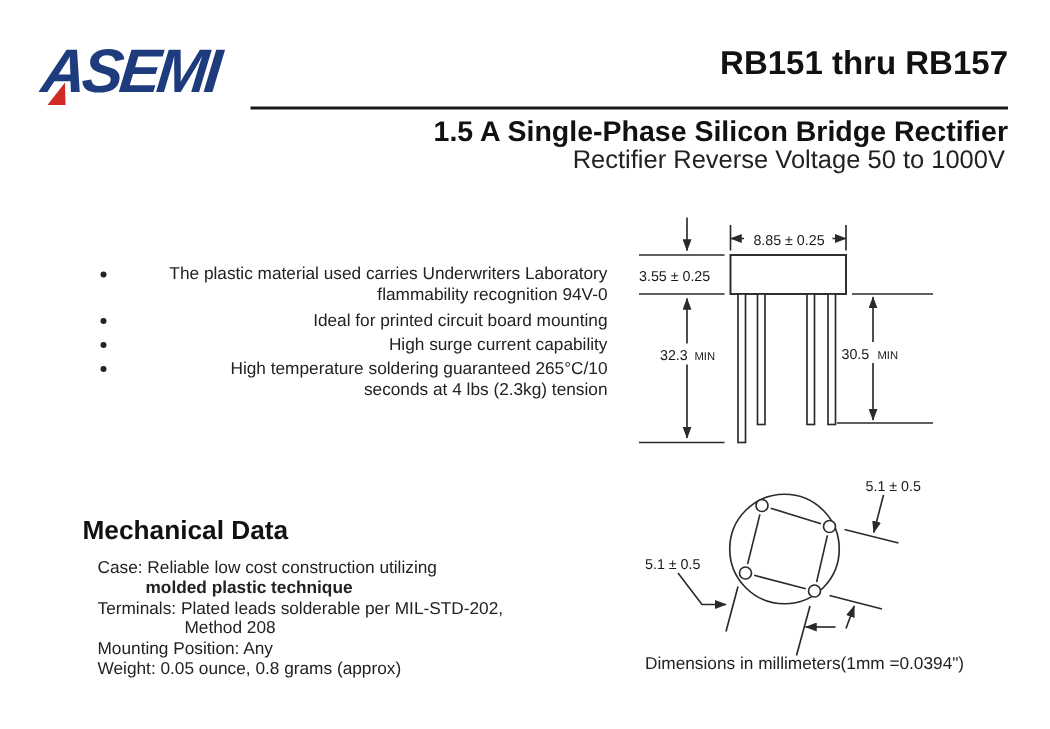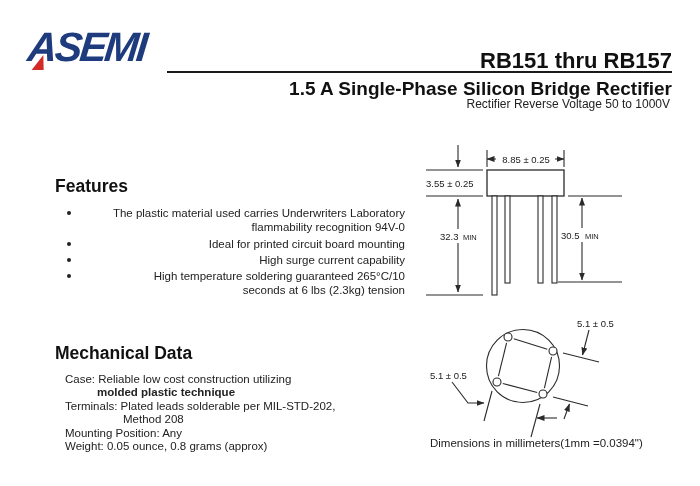--- a/index.html
+++ b/index.html
@@ -14,29 +14,29 @@
     display:inline-block;font-size:41px;font-weight:bold;font-style:italic;
     color:#1d3b7d;letter-spacing:-2.5px;transform:skewX(-6deg);line-height:46px;
   }
   .logo-accent{
     position:absolute;left:7px;top:31px;width:0;height:0;
     border-left:5px solid transparent;border-right:7px solid transparent;
     border-bottom:15px solid #d22b27;transform:skewX(-24deg);
   }
   
   .part-title{
-    position:absolute;top:48px;right:28px;font-size:22px;font-weight:bold;
+    position:absolute;top:29px;right:28px;font-size:22px;font-weight:bold;
     color:#111;letter-spacing:0px;
   }
   .head-rule{position:absolute;left:167px;right:28px;top:71px;height:2px;background:#1a1a1a;}
   .doc-title{
     position:absolute;top:78px;right:28px;font-size:19px;font-weight:bold;color:#111;
   }
   .doc-subtitle{
-    position:absolute;top:97px;right:30px;font-size:12px;color:#222;
+    position:absolute;top:97px;right:30px;font-size:17px;color:#222;
   }
   
   .features{position:absolute;left:55px;top:176px;width:350px;}
   .sec-heading{font-size:17.5px;font-weight:bold;color:#111;margin:0 0 9px 0;}
   .feat-list{margin:0;padding:0;}
   .feat-item{position:relative;padding-left:23px;margin-bottom:2px;text-align:right;}
   .feat-item .dot{
     position:absolute;left:12px;top:5px;width:4px;height:4px;border-radius:50%;
     background:#222;
   }
@@ -66,21 +66,20 @@
     <span class="logo-accent"></span>
     <span class="logo-text">ASEMI</span>
   </div>
 
   <div class="part-title">RB151 thru RB157</div>
   <div class="head-rule"></div>
   <div class="doc-title">1.5 A Single-Phase Silicon Bridge Rectifier</div>
   <div class="doc-subtitle">Rectifier Reverse Voltage 50 to 1000V</div>
 
   <div class="features">
-    <h2 class="sec-heading">Features</h2>
     <div class="feat-list">
       <div class="feat-item">
         <span class="dot"></span>
         <div class="feat-text">
           <div>The plastic material used carries Underwriters Laboratory</div>
           <div>flammability recognition 94V-0</div>
         </div>
       </div>
       <div class="feat-item">
         <span class="dot"></span>
@@ -91,21 +90,21 @@
       <div class="feat-item">
         <span class="dot"></span>
         <div class="feat-text">
           <div>High surge current capability</div>
         </div>
       </div>
       <div class="feat-item">
         <span class="dot"></span>
         <div class="feat-text">
           <div>High temperature soldering guaranteed 265°C/10</div>
-          <div>seconds at 6 lbs (2.3kg) tension</div>
+          <div>seconds at 4 lbs (2.3kg) tension</div>
         </div>
       </div>
     </div>
   </div>
 
   <div class="mech">
     <h2 class="sec-heading">Mechanical Data</h2>
     <div class="mech-lines">
       <div class="ind0">Case: Reliable low cost construction utilizing</div>
       <div class="ind1">molded plastic technique</div>

